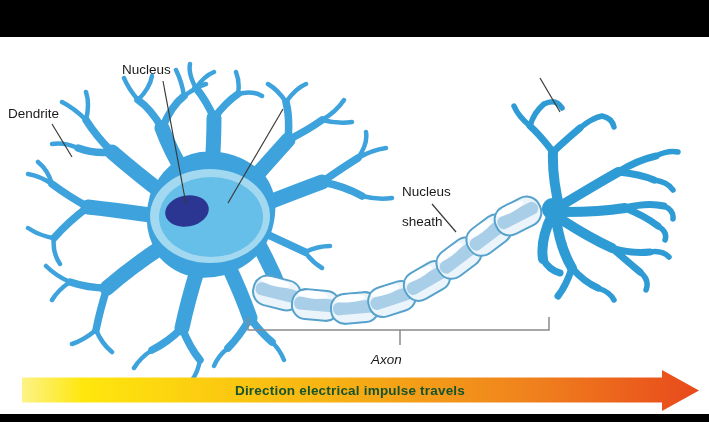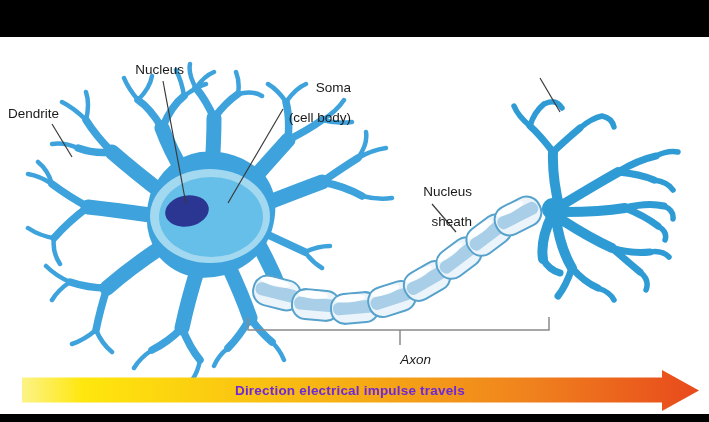--- a/index.html
+++ b/index.html
@@ -9,24 +9,24 @@
     font-family:"Liberation Sans",sans-serif;
   }
   .letterbox{position:absolute;left:0;right:0;background:var(--letterbox,#000);}
   .letterbox.top{top:0;height:37px;}
   .letterbox.bottom{top:414px;height:8px;}
   .art{position:absolute;left:0;top:0;}
   .lbl{
     position:absolute;color:#1a1a1a;font-size:13.5px;line-height:1.12;
     white-space:pre-line;
   }
-  .lbl.center{text-align:right;}
+  .lbl.center{text-align:left;}
   .arrow-text{
     position:absolute;left:30px;top:383px;width:640px;text-align:center;
-    font-size:13.5px;font-weight:bold;color:#6d28d9;letter-spacing:.2px;
+    font-size:13.5px;font-weight:bold;color:#14532d;letter-spacing:.2px;
   }
 </style>
 </head>
 <body>
 
 <div class="stage">
 
   <svg class="art" width="709" height="422" viewBox="0 0 709 422">
     <defs>
       <linearGradient id="arrowGrad" x1="22" y1="0" x2="699" y2="0" gradientUnits="userSpaceOnUse">
@@ -113,24 +113,20 @@
       <path d="M400 330 L400 345"></path>
     </g>
 
     <polygon points="22,377.5 662,377.5 662,370 699,390.5 662,411 662,402.5 22,402.5" fill="url(#arrowGrad)"></polygon>
   </svg>
 
   <div class="lbl" style="left:8px;top:106px;width:62px;">Dendrite</div>
 
   <div class="lbl center" style="left:122px;top:62px;width:62px;">Nucleus</div>
 
-  <div class="lbl center" style="left:271px;top:65px;width:80px;">
-    <span>Soma</span><br>
-    <span>(cell body)</span>
-  </div>
 
 
   <div class="lbl center" style="left:402px;top:169px;width:70px;">
     <span>Nucleus</span><br>
     <span>sheath</span>
   </div>
 
   <div class="lbl center" style="left:371px;top:352px;width:60px;font-style:italic;">Axon</div>
 
   <div class="arrow-text">Direction electrical impulse travels</div>

